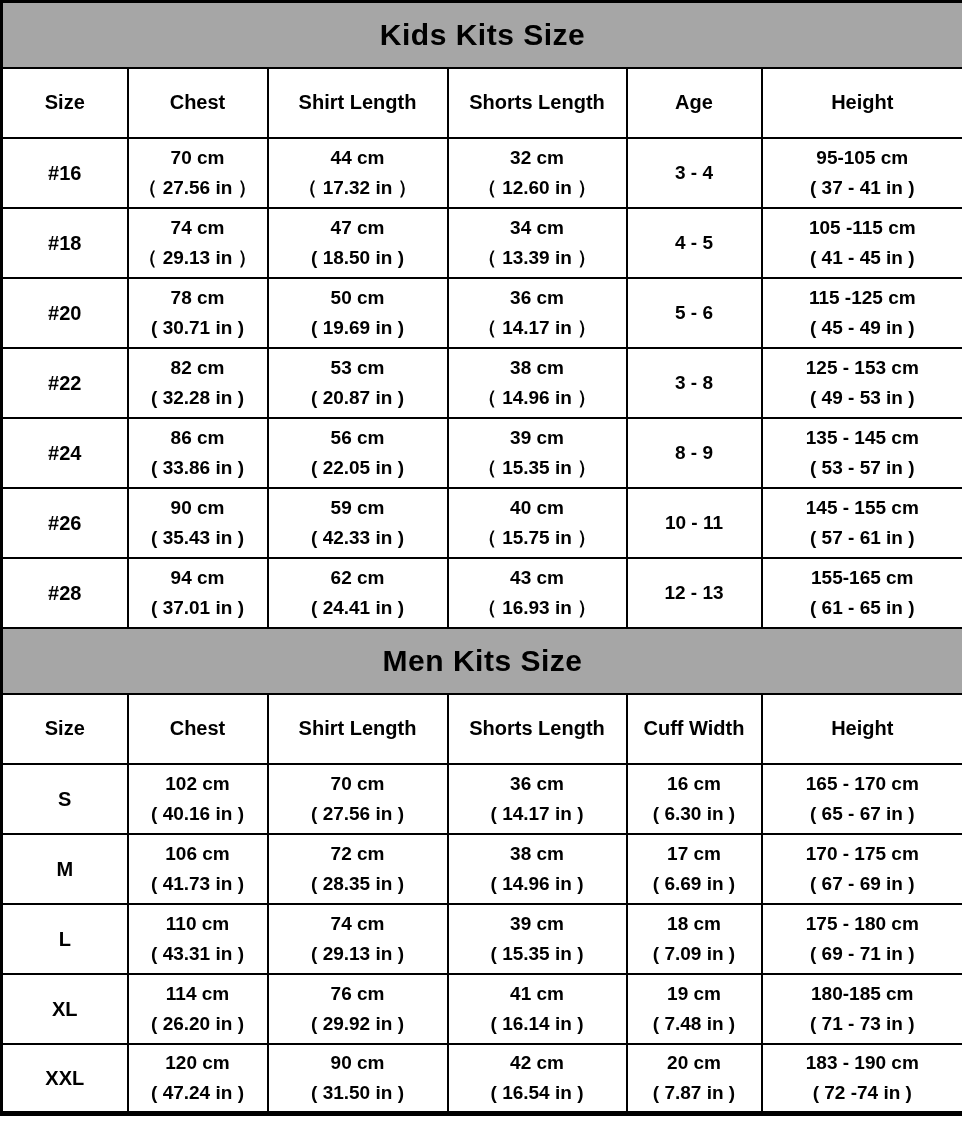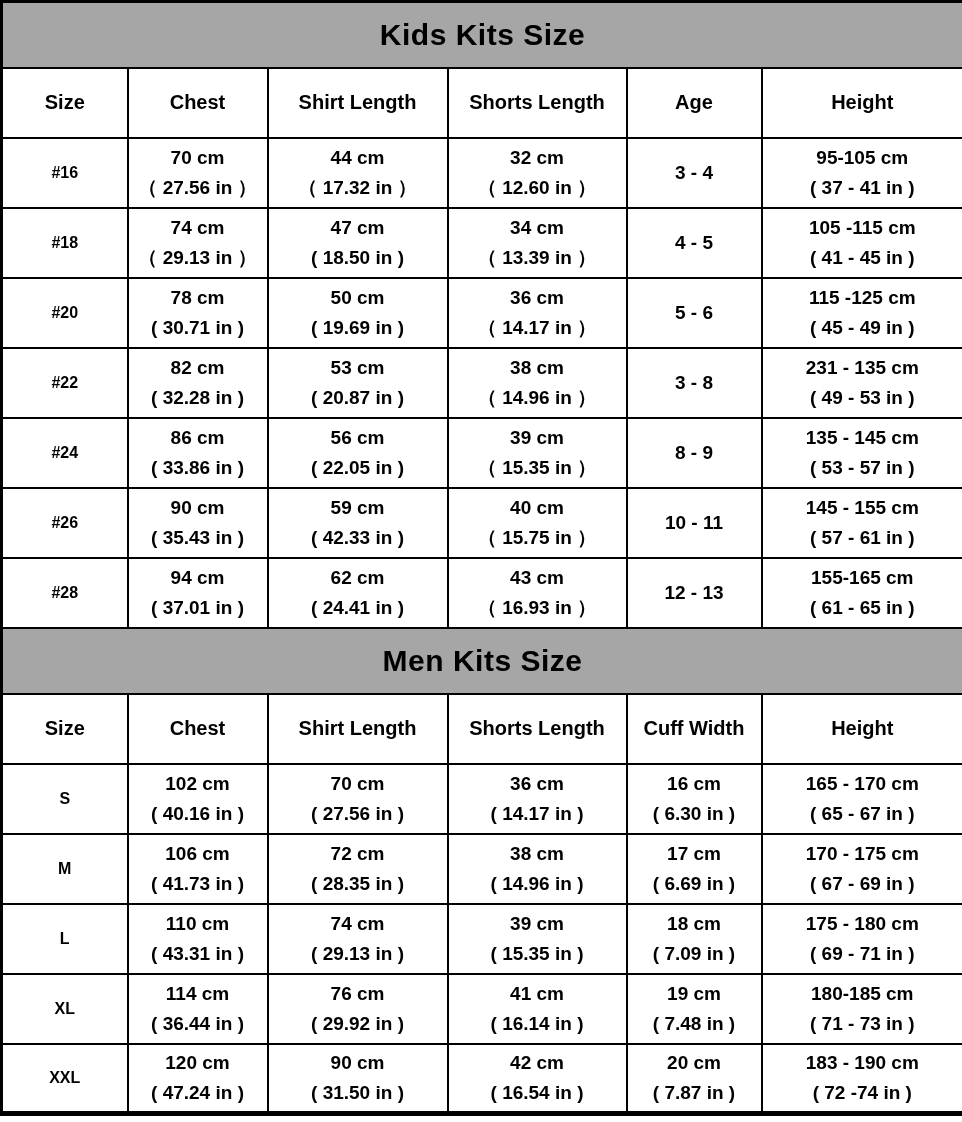--- a/index.html
+++ b/index.html
@@ -54,21 +54,21 @@
   }
   tr.data-row{height:70px;}
   td.data-cell{
     font-size:19px;
     background:var(--bg);
   }
   td.data-cell .line{
     line-height:30px;
     white-space:nowrap;
   }
-  td.size-cell{font-size:16px;}
+  td.size-cell{font-size:20px;}
 </style>
 </head>
 <body>
 
 <div class="chart-wrap">
   <table class="size-chart">
     <colgroup>
       <col class="c-size">
         <col class="c-chest">
         <col class="c-shirt">
@@ -173,21 +173,21 @@
             <div class="line">( 20.87 in )</div>
           </td>
           <td class="data-cell">
             <div class="line">38 cm</div>
             <div class="line">（ 14.96 in ）</div>
           </td>
           <td class="data-cell">
             <div class="line">3 - 8</div>
           </td>
           <td class="data-cell">
-            <div class="line">231 - 135 cm</div>
+            <div class="line">125 - 153 cm</div>
             <div class="line">( 49 - 53 in )</div>
           </td>
         </tr>
         <tr class="data-row">
           <td class="data-cell size-cell">
             <div class="line">#24</div>
           </td>
           <td class="data-cell">
             <div class="line">86 cm</div>
             <div class="line">( 33.86 in )</div>
@@ -341,21 +341,21 @@
             <div class="line">175 - 180 cm</div>
             <div class="line">( 69 - 71 in )</div>
           </td>
         </tr>
         <tr class="data-row">
           <td class="data-cell size-cell">
             <div class="line">XL</div>
           </td>
           <td class="data-cell">
             <div class="line">114 cm</div>
-            <div class="line">( 36.44 in )</div>
+            <div class="line">( 26.20 in )</div>
           </td>
           <td class="data-cell">
             <div class="line">76 cm</div>
             <div class="line">( 29.92 in )</div>
           </td>
           <td class="data-cell">
             <div class="line">41 cm</div>
             <div class="line">( 16.14 in )</div>
           </td>
           <td class="data-cell">

